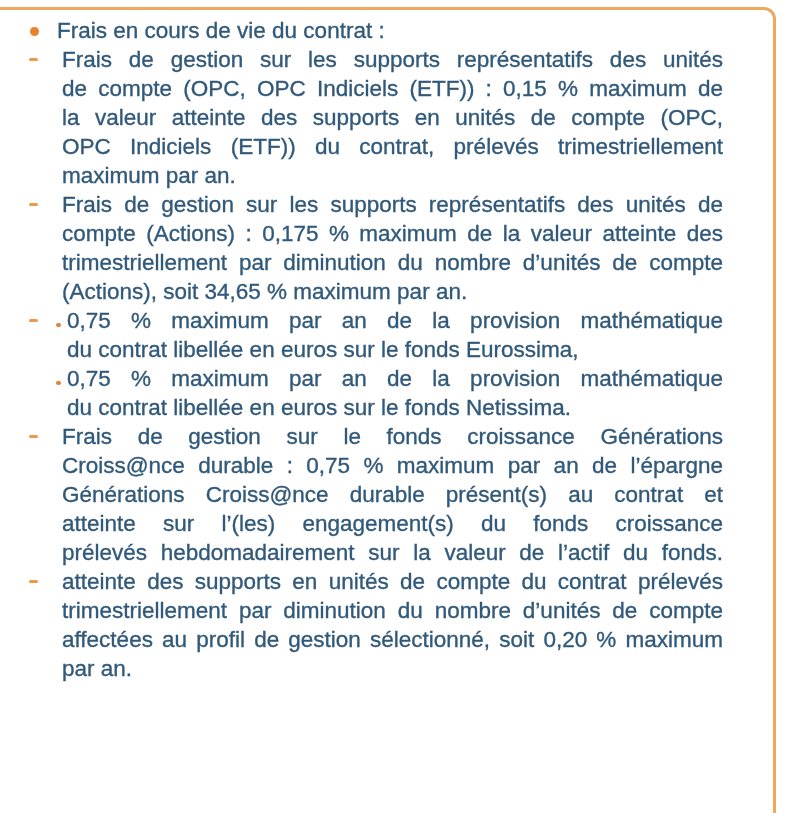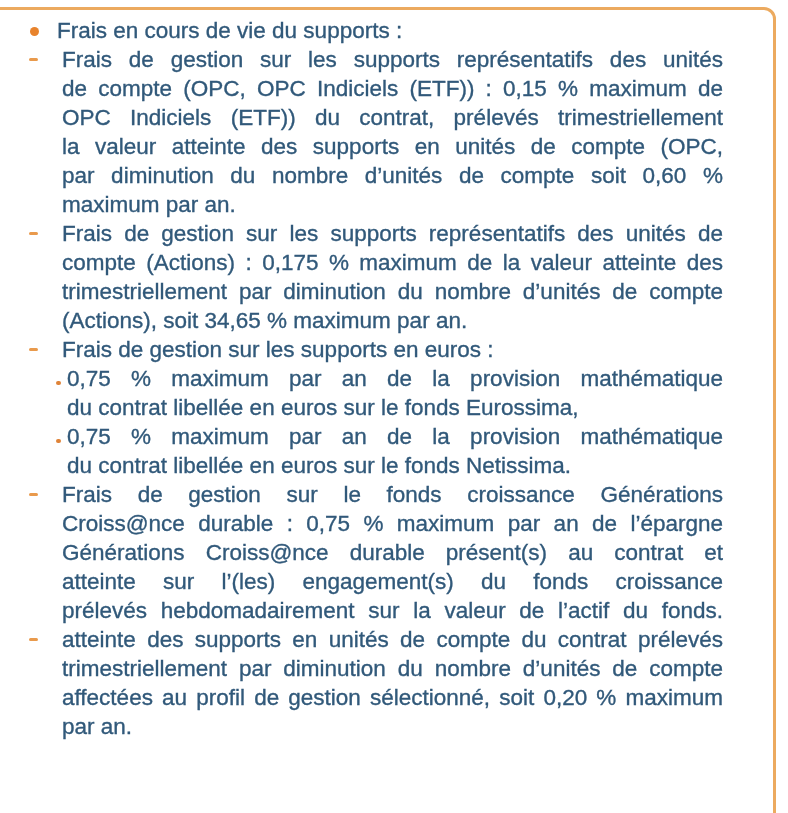--- a/index.html
+++ b/index.html
@@ -87,44 +87,42 @@
 </style>
 </head>
 <body>
 
 <div class="frame"></div>
 
 <div class="content">
 
   <div class="heading-row">
     <span class="bullet-icon"></span>
-    <div class="line">Frais en cours de vie du supports :</div>
+    <div class="line">Frais en cours de vie du contrat :</div>
   </div>
 
   <div class="item">
     <span class="dash-icon"></span>
     <div class="line j">Frais de gestion sur les supports représentatifs des unités</div>
     <div class="line j">de compte (OPC, OPC Indiciels (ETF)) : 0,15 % maximum de</div>
+    <div class="line j">la valeur atteinte des supports en unités de compte (OPC,</div>
     <div class="line j">OPC Indiciels (ETF)) du contrat, prélevés trimestriellement</div>
-    <div class="line j">la valeur atteinte des supports en unités de compte (OPC,</div>
-    <div class="line j">par diminution du nombre d’unités de compte soit 0,60 %</div>
     <div class="line">maximum par an.</div>
   </div>
 
   <div class="item">
     <span class="dash-icon"></span>
     <div class="line j">Frais de gestion sur les supports représentatifs des unités de</div>
     <div class="line j">compte (Actions) : 0,175 % maximum de la valeur atteinte des</div>
     <div class="line j">trimestriellement par diminution du nombre d’unités de compte</div>
     <div class="line">(Actions), soit 34,65 % maximum par an.</div>
   </div>
 
   <div class="item">
     <span class="dash-icon"></span>
-    <div class="line">Frais de gestion sur les supports en euros :</div>
 
     <div class="sub-item">
       <span class="dot-icon"></span>
       <div class="line j">0,75 % maximum par an de la provision mathématique</div>
       <div class="line">du contrat libellée en euros sur le fonds Eurossima,</div>
     </div>
 
     <div class="sub-item">
       <span class="dot-icon"></span>
       <div class="line j">0,75 % maximum par an de la provision mathématique</div>

